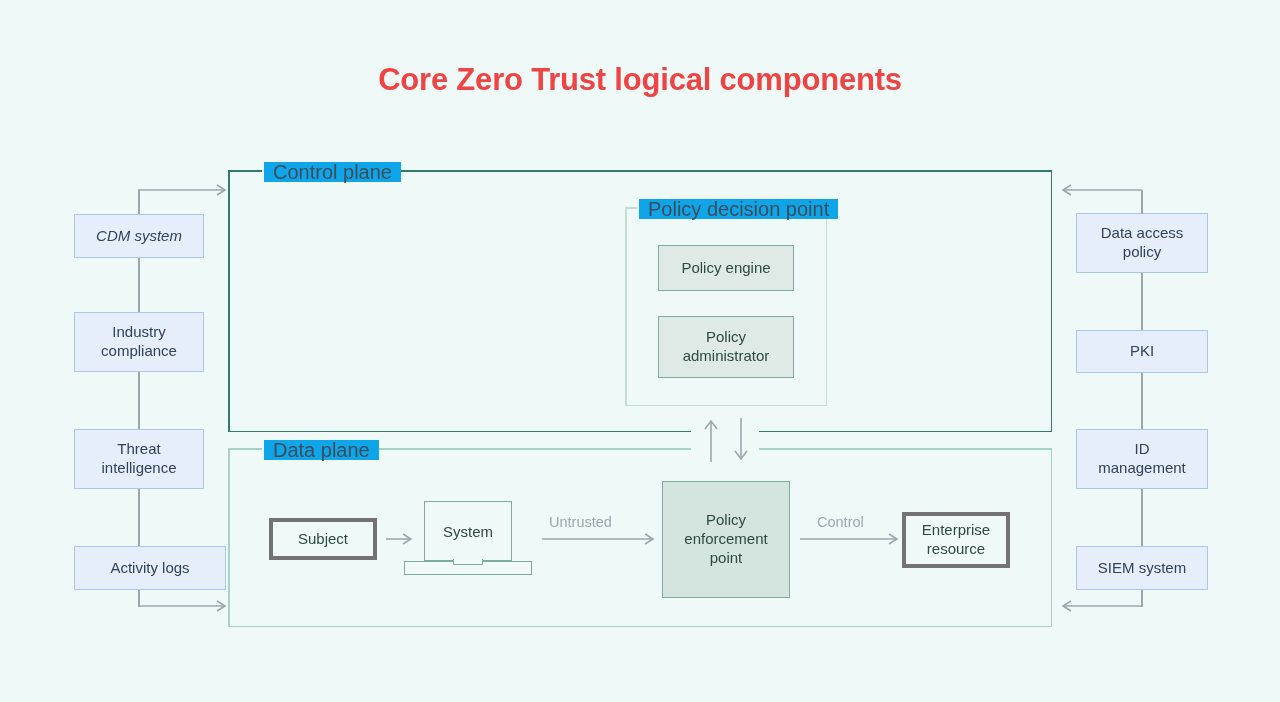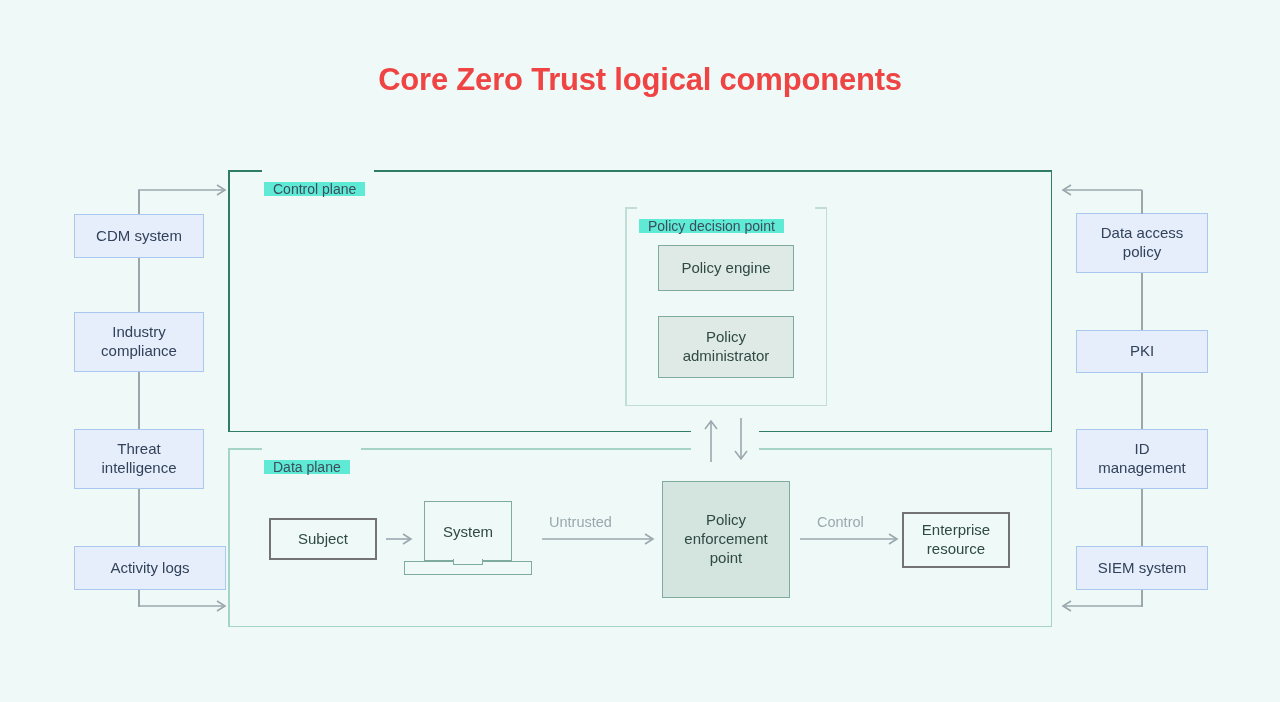--- a/index.html
+++ b/index.html
@@ -56,38 +56,37 @@
     border: 1px solid #7fab9c;
     color: #2f4a43;
   }
   .box-green-fill-strong {
     background: #d4e4de;
     border: 1px solid #7fab9c;
     color: #2f4a43;
   }
   .box-green-outline {
     background: transparent;
-    border: 2px solid #737373;
+    border: 4px solid #737373;
     color: #2f4a43;
   }
 
   
   .plane {
     position: absolute;
     box-sizing: border-box;
   }
   .plane-label {
     position: absolute;
-    font-size: 14px;
+    font-size: 20px;
     color: #3c4d5c;
-    background: #5eead4;
+    background: #0ea5e9;
     padding: 0 9px;
     white-space: nowrap;
     line-height: 1;
-    margin-top: 20px;
   }
 
   
   .cp-color { background: #2f7d68; }
   .dp-color { background: #a5d4c6; }
   .pdp-color { background: #c2ddd5; }
 
   .hline { position: absolute; height: 1.5px; }
   .vline { position: absolute; width: 1.5px; }
   .c-v { position: absolute; width: 1.5px; background: #9aa8ae; }
@@ -191,21 +190,21 @@
 
   <svg class="arrow" style="left:702px; top:418px;" width="18" height="44" viewBox="0 0 18 44">
     <line x1="9" y1="44" x2="9" y2="4" stroke="#9aa8ae" stroke-width="1.6"></line>
     <polyline points="3,11 9,3 15,11" fill="none" stroke="#9aa8ae" stroke-width="1.6"></polyline>
   </svg>
   <svg class="arrow" style="left:732px; top:418px;" width="18" height="44" viewBox="0 0 18 44">
     <line x1="9" y1="0" x2="9" y2="40" stroke="#9aa8ae" stroke-width="1.6"></line>
     <polyline points="3,33 9,41 15,33" fill="none" stroke="#9aa8ae" stroke-width="1.6"></polyline>
   </svg>
 
-  <div class="box box-blue" style="left:74px; top:214px; width:130px; height:44px;">
+  <div class="box box-blue" style="left:74px; top:214px; width:130px; height:44px;font-style:italic;">
     <span style="white-space:pre-line;">CDM system</span>
   </div>
   <div class="box box-blue" style="left:74px; top:312px; width:130px; height:60px;">
     <span style="white-space:pre-line;">Industry
 compliance</span>
   </div>
   <div class="box box-blue" style="left:74px; top:429px; width:130px; height:60px;">
     <span style="white-space:pre-line;">Threat
 intelligence</span>
   </div>

